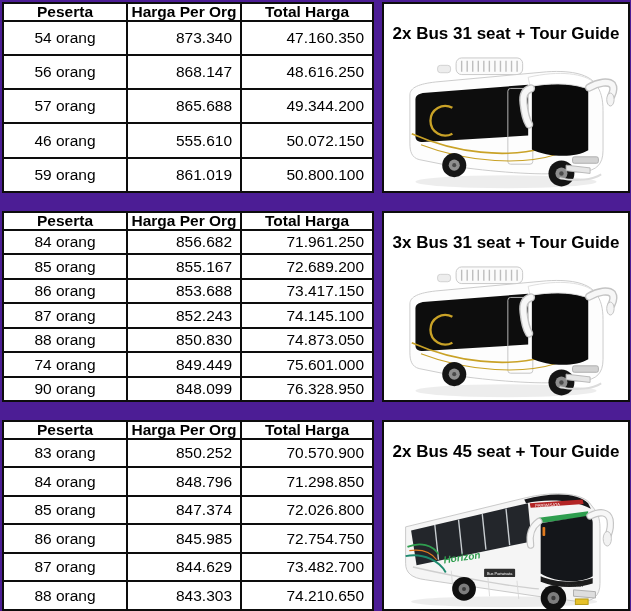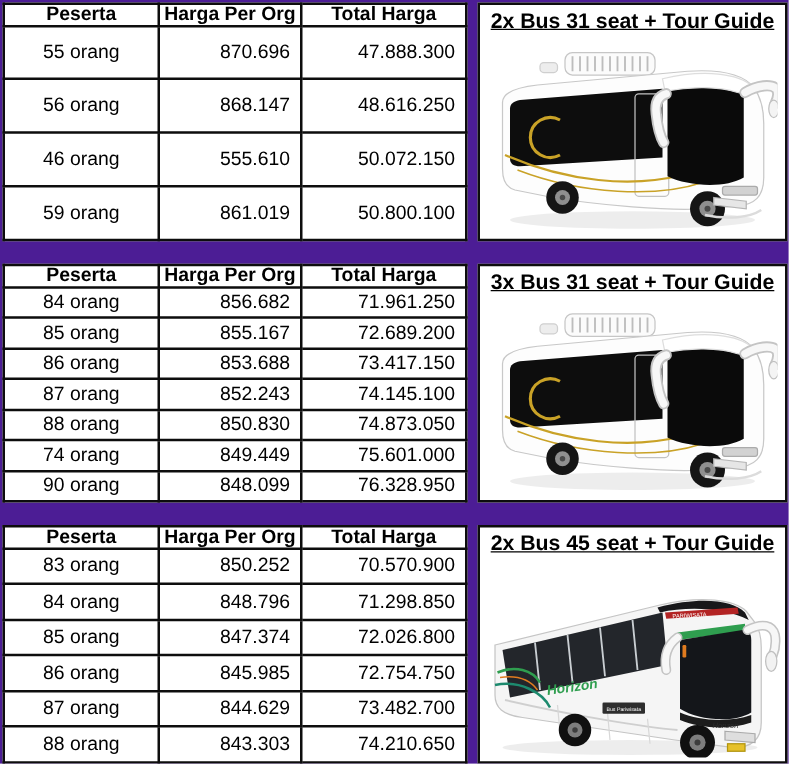--- a/index.html
+++ b/index.html
@@ -10,21 +10,21 @@
 
   table.price-table{border-collapse:collapse;table-layout:fixed;width:370px;height:191px;background:#fff;}
   .price-table th,.price-table td{border:2px solid #0d0d0d;padding:0;line-height:1;overflow:hidden;white-space:nowrap;}
   .price-table th{font-size:15.5px;font-weight:bold;text-align:center;}
   .price-table td{font-size:15.5px;}
   .c-peserta{text-align:center;}
   .c-num{text-align:right;padding-right:8px !important;}
 
   .bus-box{margin-left:8px;width:248px;height:191px;box-sizing:border-box;border:2px solid #0d0d0d;
            background:#fff;display:flex;flex-direction:column;align-items:center;}
-  .caption{font-size:17px;font-weight:bold;padding-top:3px;letter-spacing:0;white-space:nowrap;text-decoration:underline;}
+  .caption{font-size:17px;font-weight:bold;padding-top:20px;letter-spacing:0;white-space:nowrap;}
   svg.bus{display:block;margin-top:1px;}
   svg text{font-family:"Liberation Sans",sans-serif;}
 </style>
 </head>
 <body>
 
 <div class="page">
 
   <div class="section sec-0">
     <table class="price-table">
@@ -35,28 +35,33 @@
         </colgroup>
       <thead>
         <tr>
           <th>Peserta</th>
           <th>Harga Per Org</th>
           <th>Total Harga</th>
         </tr>
       </thead>
       <tbody>
         <tr>
-            <td class="c-peserta">55 orang</td>
-            <td class="c-num">870.696</td>
-            <td class="c-num">47.888.300</td>
+            <td class="c-peserta">54 orang</td>
+            <td class="c-num">873.340</td>
+            <td class="c-num">47.160.350</td>
           </tr>
         <tr>
             <td class="c-peserta">56 orang</td>
             <td class="c-num">868.147</td>
             <td class="c-num">48.616.250</td>
+          </tr>
+        <tr>
+            <td class="c-peserta">57 orang</td>
+            <td class="c-num">865.688</td>
+            <td class="c-num">49.344.200</td>
           </tr>
         <tr>
             <td class="c-peserta">46 orang</td>
             <td class="c-num">555.610</td>
             <td class="c-num">50.072.150</td>
           </tr>
         <tr>
             <td class="c-peserta">59 orang</td>
             <td class="c-num">861.019</td>
             <td class="c-num">50.800.100</td>

